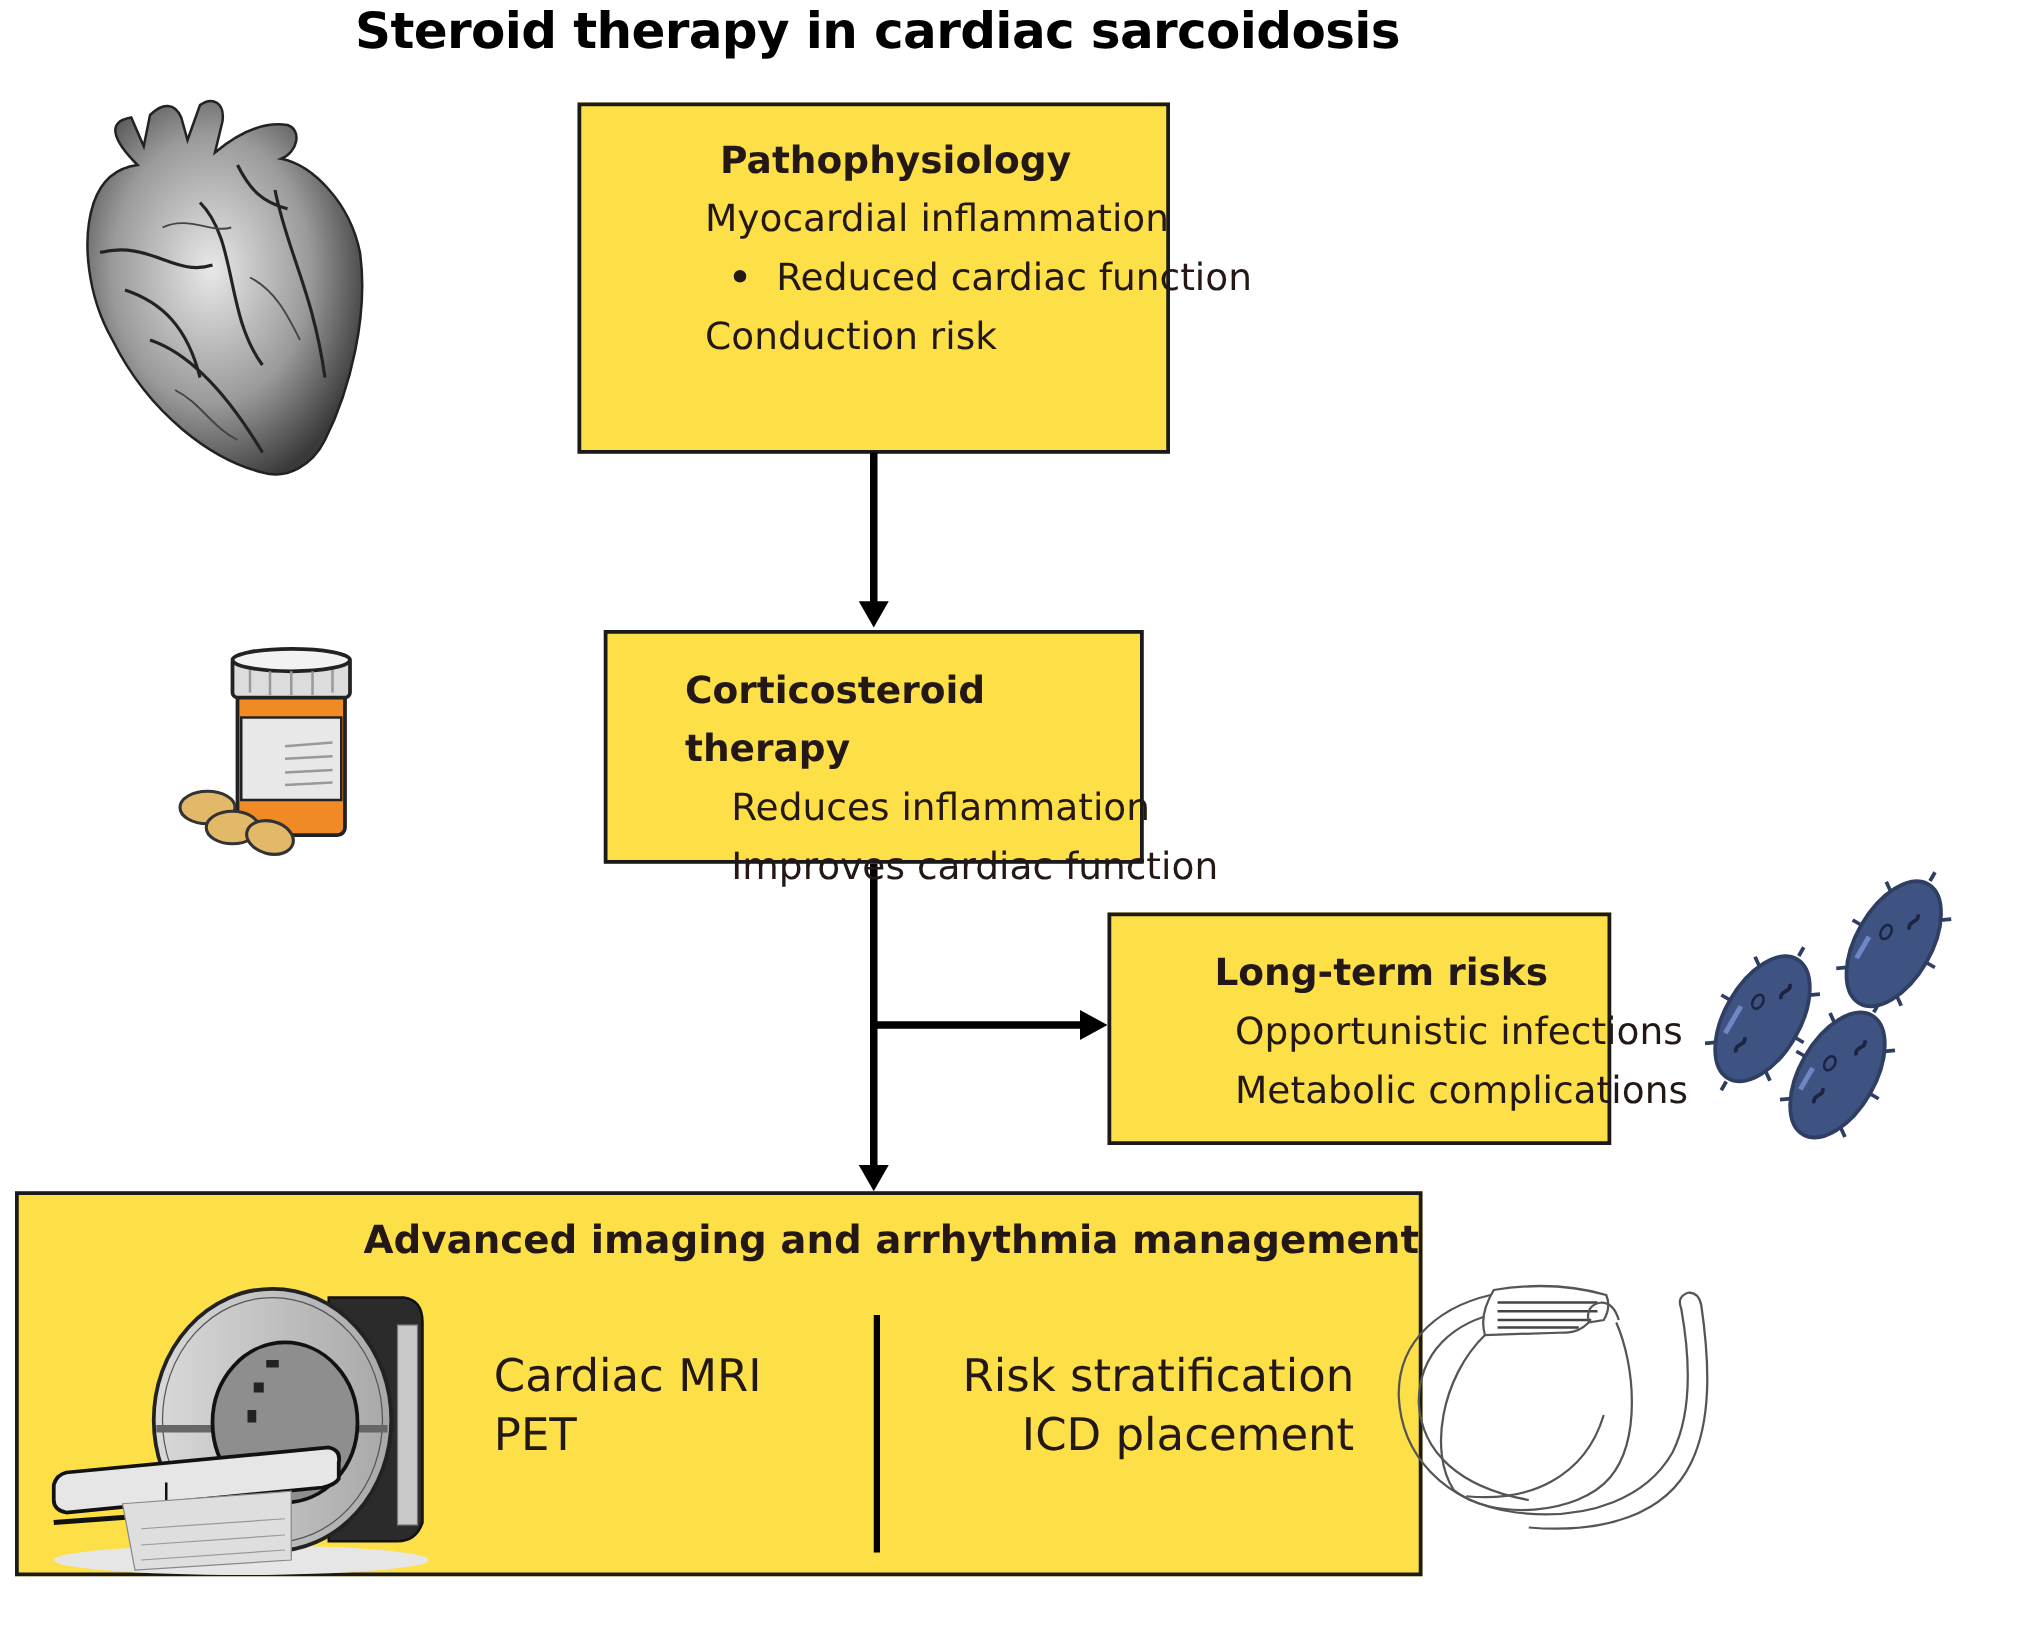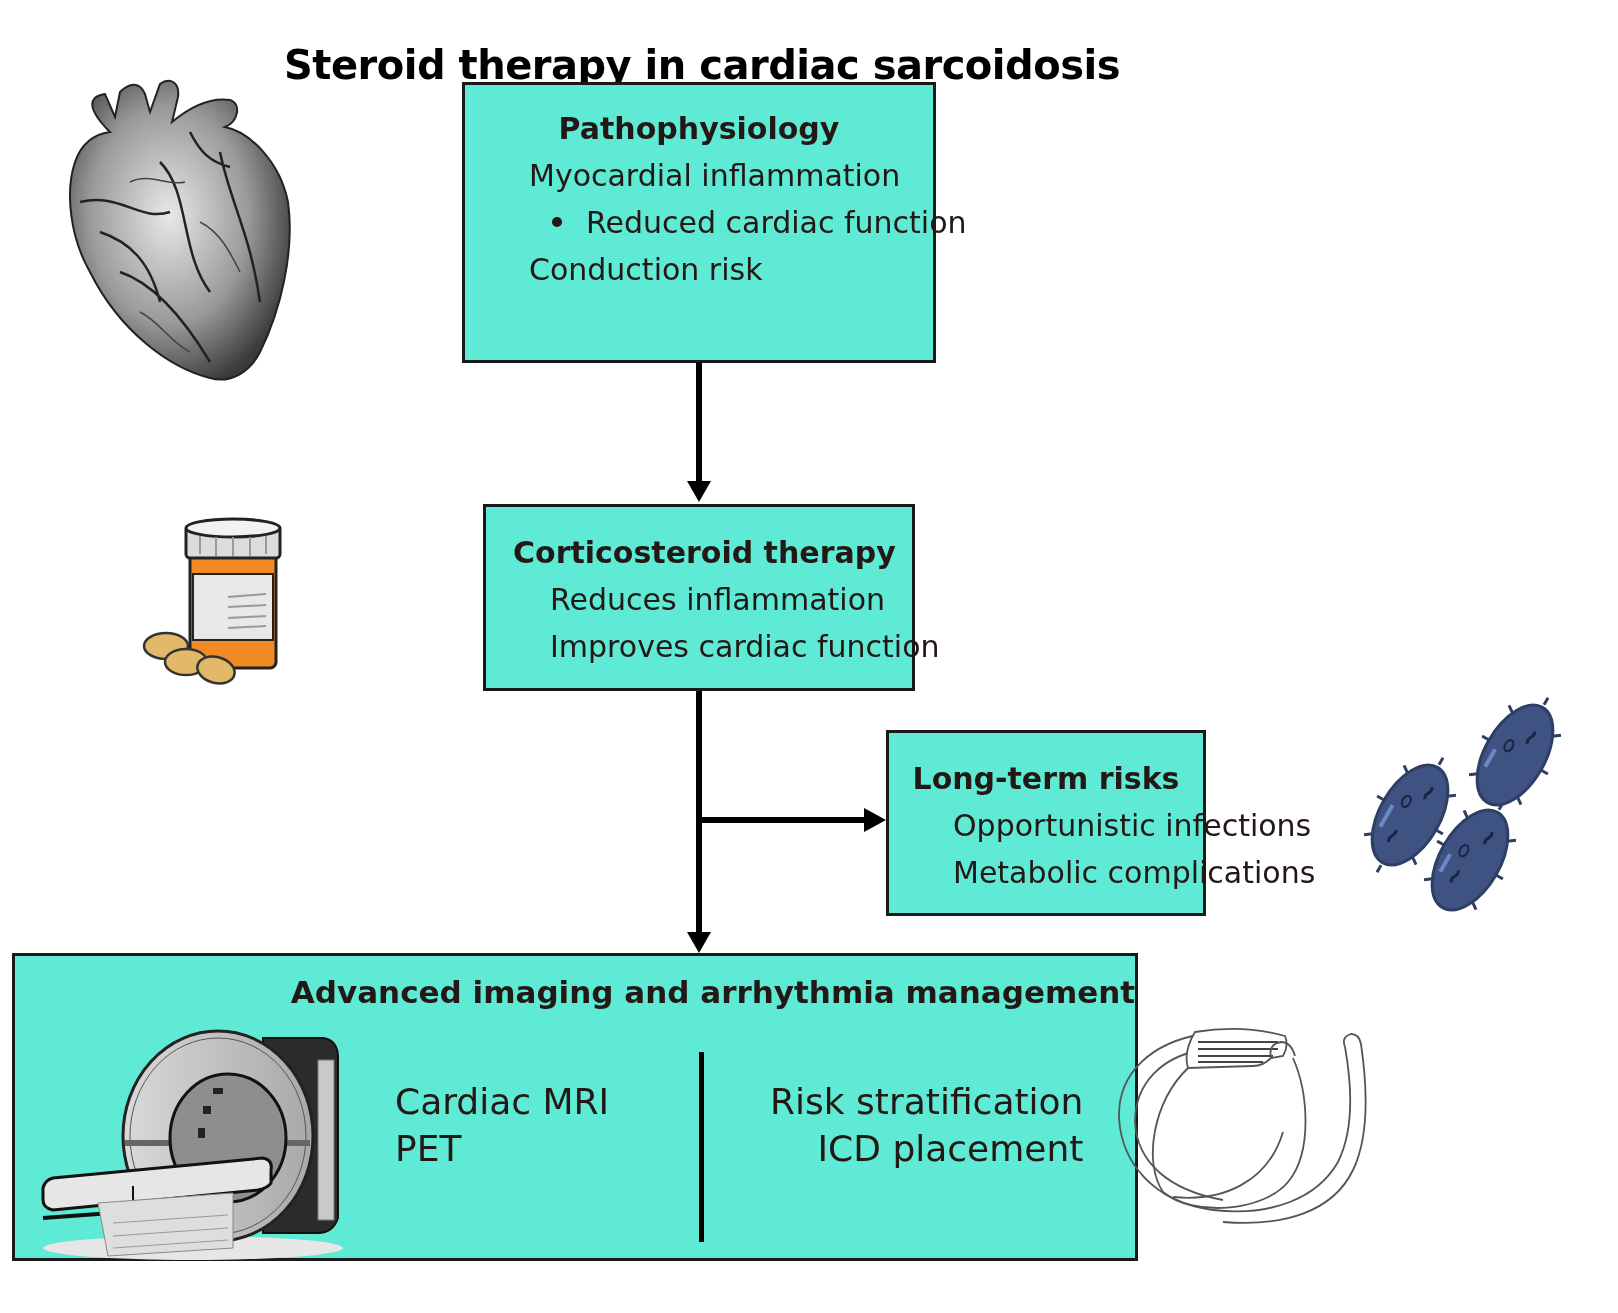--- a/index.html
+++ b/index.html
@@ -1,29 +1,29 @@
 <!DOCTYPE html>
 <html><head>
 <meta charset="utf-8">
 <style>
   html, body { margin:0; padding:0; background:#ffffff; }
   body { width:1618px; height:1313px; position:relative; overflow:hidden;
          font-family:"DejaVu Sans", "Liberation Sans", sans-serif; color:#231815; }
-  .abs { position:absolute;margin-top:40px; }
+  .abs { position:absolute; }
   #title { left:0; width:1404px; top:2px; text-align:center; font-size:40px; font-weight:bold; color:#000; letter-spacing:-0.5px; }
-  .box { position:absolute; border:3px solid #1a1a1a; box-sizing:border-box; background:#5eead4; }
+  .box { position:absolute; border:3px solid #1a1a1a; box-sizing:border-box; background:#fde047;padding-left:35px; }
   .box .hd { font-weight:bold; font-size:30px; text-align:center; line-height:47px; }
   .box .ln { font-size:30px; line-height:47px; white-space:nowrap;margin-left:37px; }
   #patho { left:462px; top:82px; width:474px; height:281px; padding-top:20px; }
   #patho .ln { padding-left:27px; }
   #patho .bl { padding-left:50px; }
   #patho .bl .dot { display:inline-block; width:10px; height:10px; border-radius:50%; background:#231815; vertical-align:middle; margin-right:24px; position:relative; top:-3px; }
   #cortico { left:483px; top:504px; width:432px; height:187px; padding-top:22px; }
   #cortico .hd, #cortico .ln { text-align:left; padding-left:27px; }
-  #risks { left:886px; top:730px; width:320px; height:186px; padding-top:22px; }
+  #risks { left:886px; top:730px; width:403px; height:186px; padding-top:22px; }
   #risks .ln { padding-left:27px; }
   #bottom { left:12px; top:953px; width:1126px; height:308px; border-width:3px; }
   #bottom .hd { position:absolute; left:0; width:1396px; top:16px; text-align:center; font-size:31px; line-height:40px; }
   .bt { position:absolute; font-size:36px; line-height:47px; white-space:nowrap; }
   #mri-txt { left:380px; top:122px; }
   #icd-txt { left:755px; top:122px;text-align:right; }
   #divider { position:absolute; left:684px; top:96px; width:5px; height:190px; background:#000; }
   svg { position:absolute; overflow:visible; }
 </style>
 </head>

